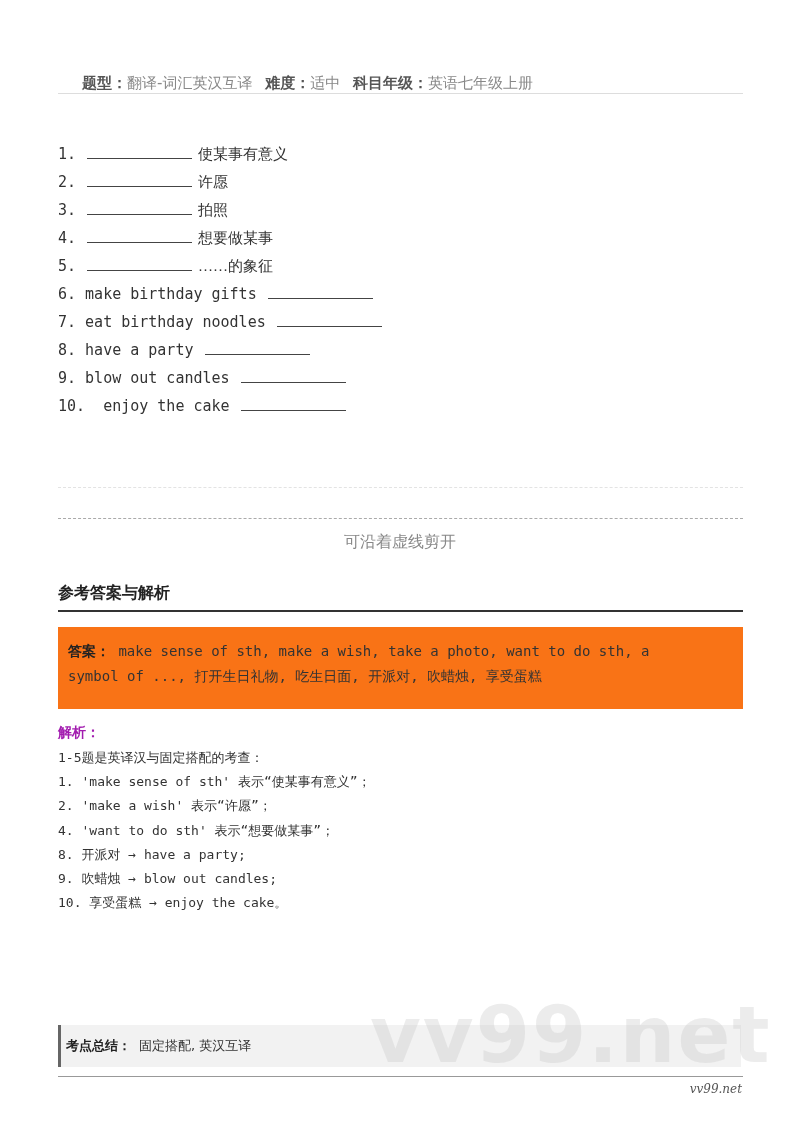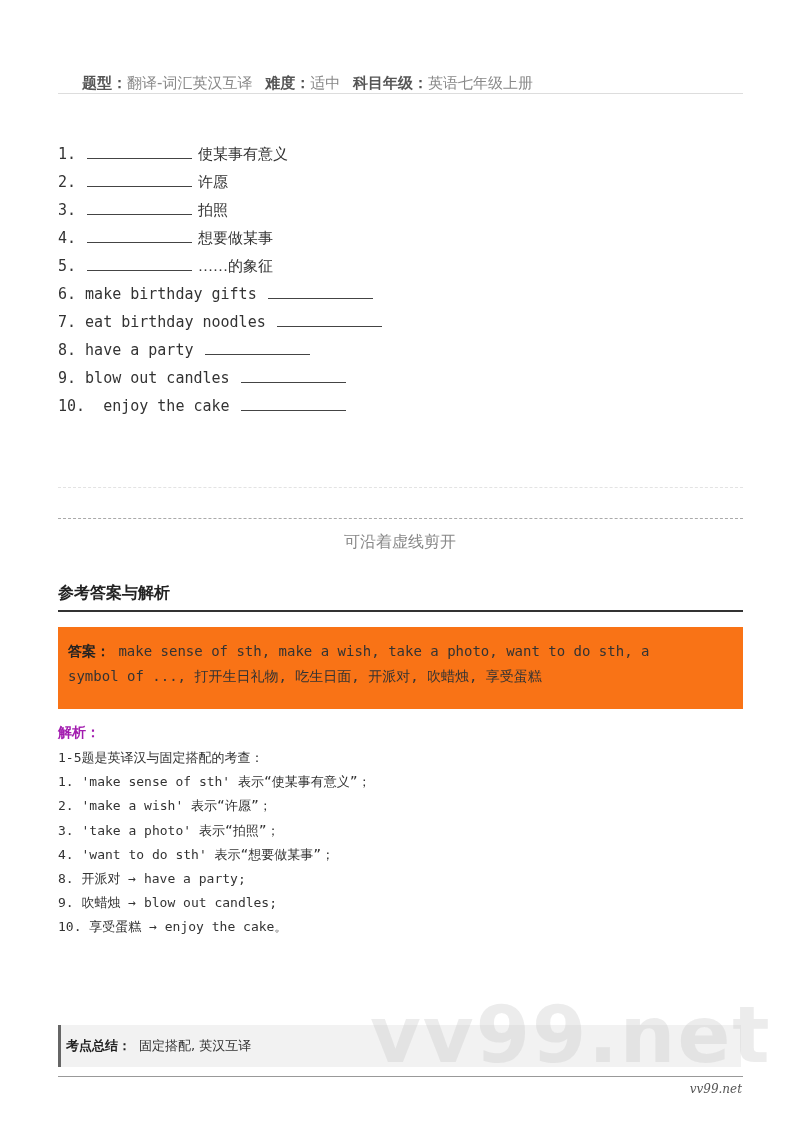--- a/index.html
+++ b/index.html
@@ -116,21 +116,20 @@
 <div class="answer-box">
   <div><b>答案：</b> <span>make sense of sth, make a wish, take a photo, want to do sth, a</span></div>
   <div>symbol of ..., 打开生日礼物, 吃生日面, 开派对, 吹蜡烛, 享受蛋糕</div>
 </div>
 
 <div class="analysis-label">解析：</div>
 <div class="analysis">
   <div class="a-line">1-5题是英译汉与固定搭配的考查：</div>
   <div class="a-line">1. 'make sense of sth' 表示“使某事有意义”；</div>
   <div class="a-line">2. 'make a wish' 表示“许愿”；</div>
-  <div class="a-line">3. 'take a photo' 表示“拍照”；</div>
   <div class="a-line">4. 'want to do sth' 表示“想要做某事”；</div>
   <div class="a-line">8. 开派对 → have a party;</div>
   <div class="a-line">9. 吹蜡烛 → blow out candles;</div>
   <div class="a-line">10. 享受蛋糕 → enjoy the cake。</div>
 </div>
 
 <div class="summary-box">
   <b>考点总结：</b><span>固定搭配, 英汉互译</span>
 </div>
 

